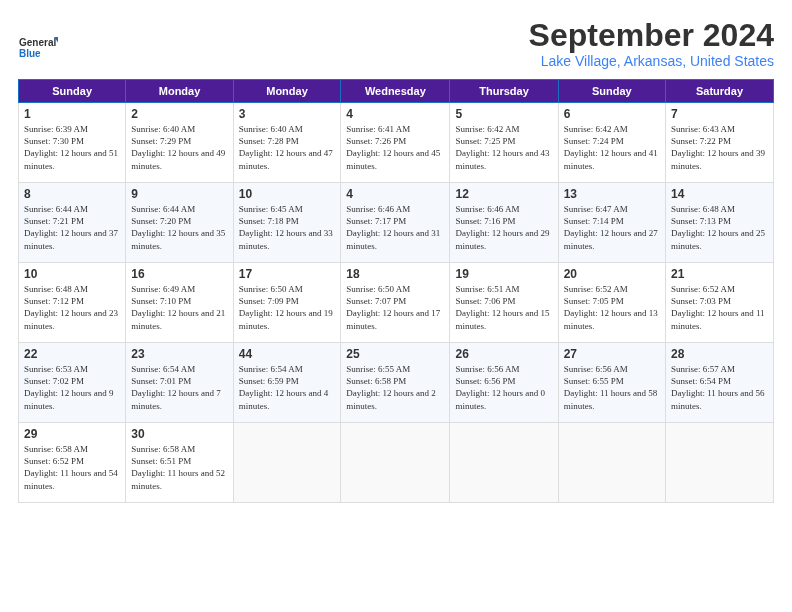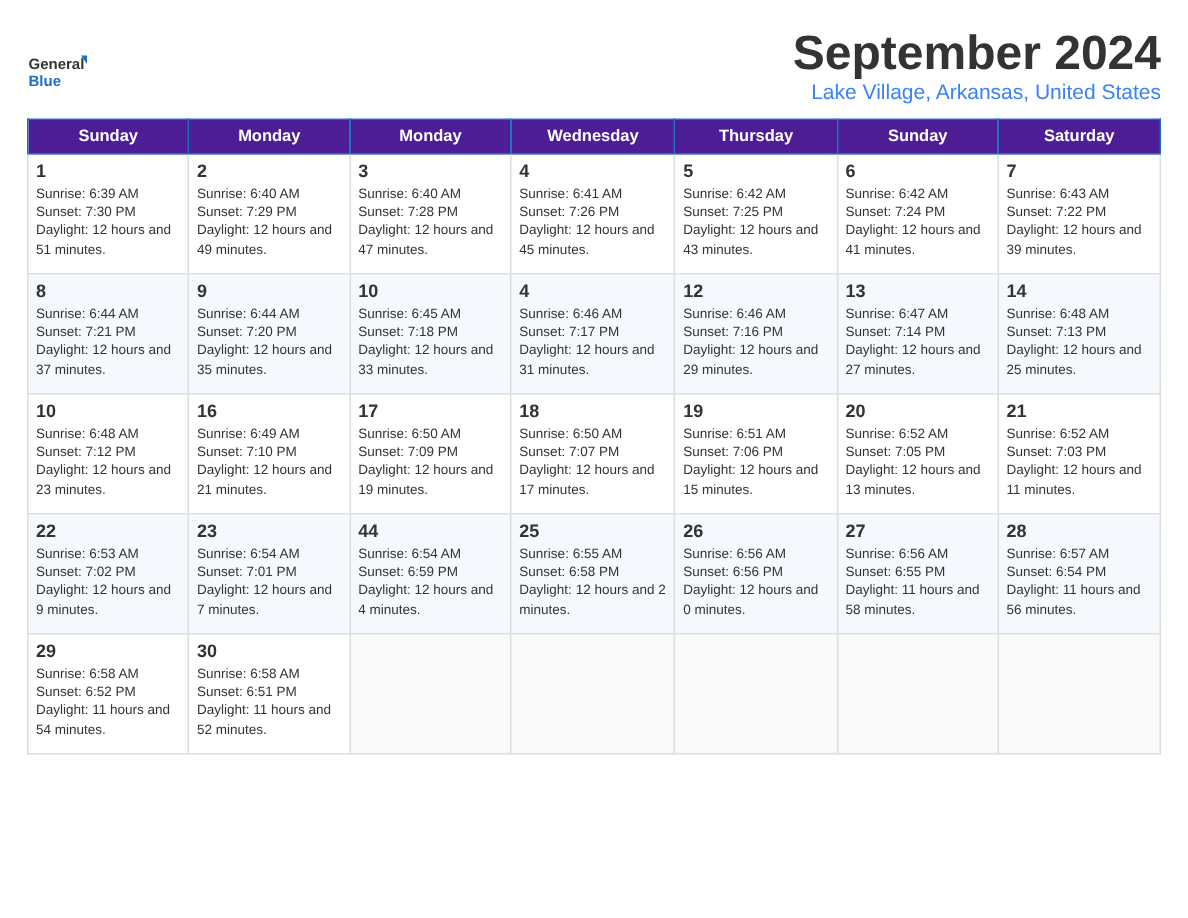--- a/index.html
+++ b/index.html
@@ -70,20 +70,21 @@
       font-size: 12px;
       font-weight: bold;
       color: #333;
       display: block;
       margin-bottom: 2px;
     }
     .day-detail {
       color: #333;
       line-height: 1.35;
       font-size: 9px;
+      font-family: Liberation Serif, serif;
     }
     .empty-cell {
       background: #f9f9f9;
     }
   </style>
 </head>
 <body>
 
 <div class="page">
   <div class="header">

